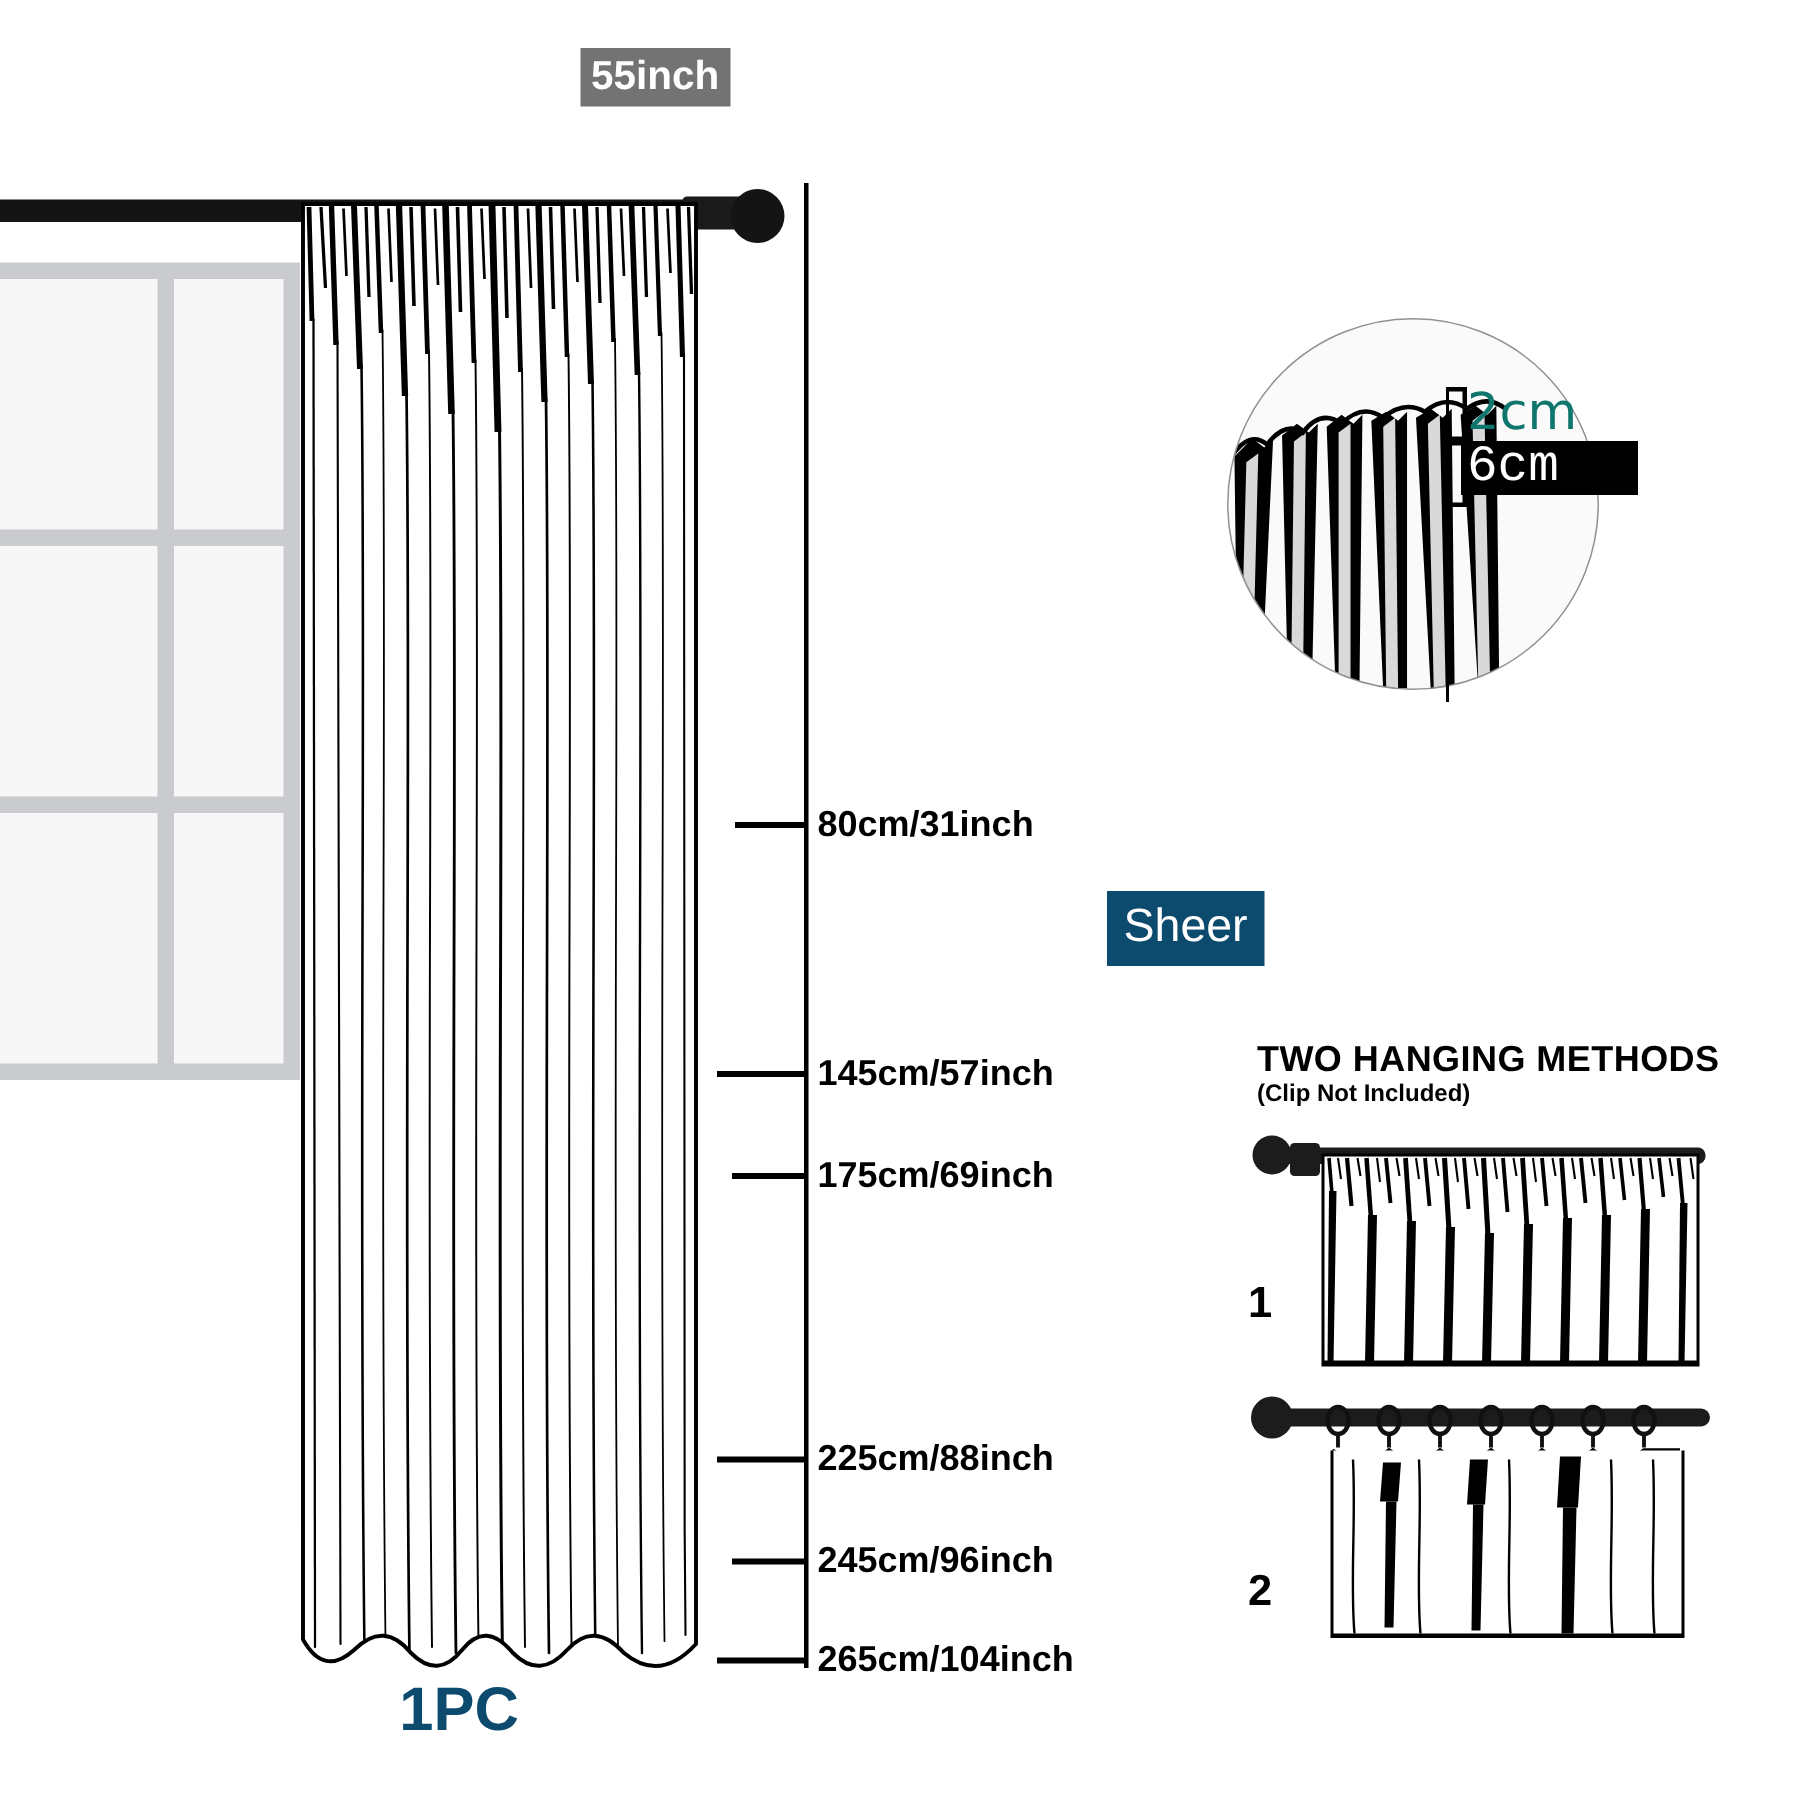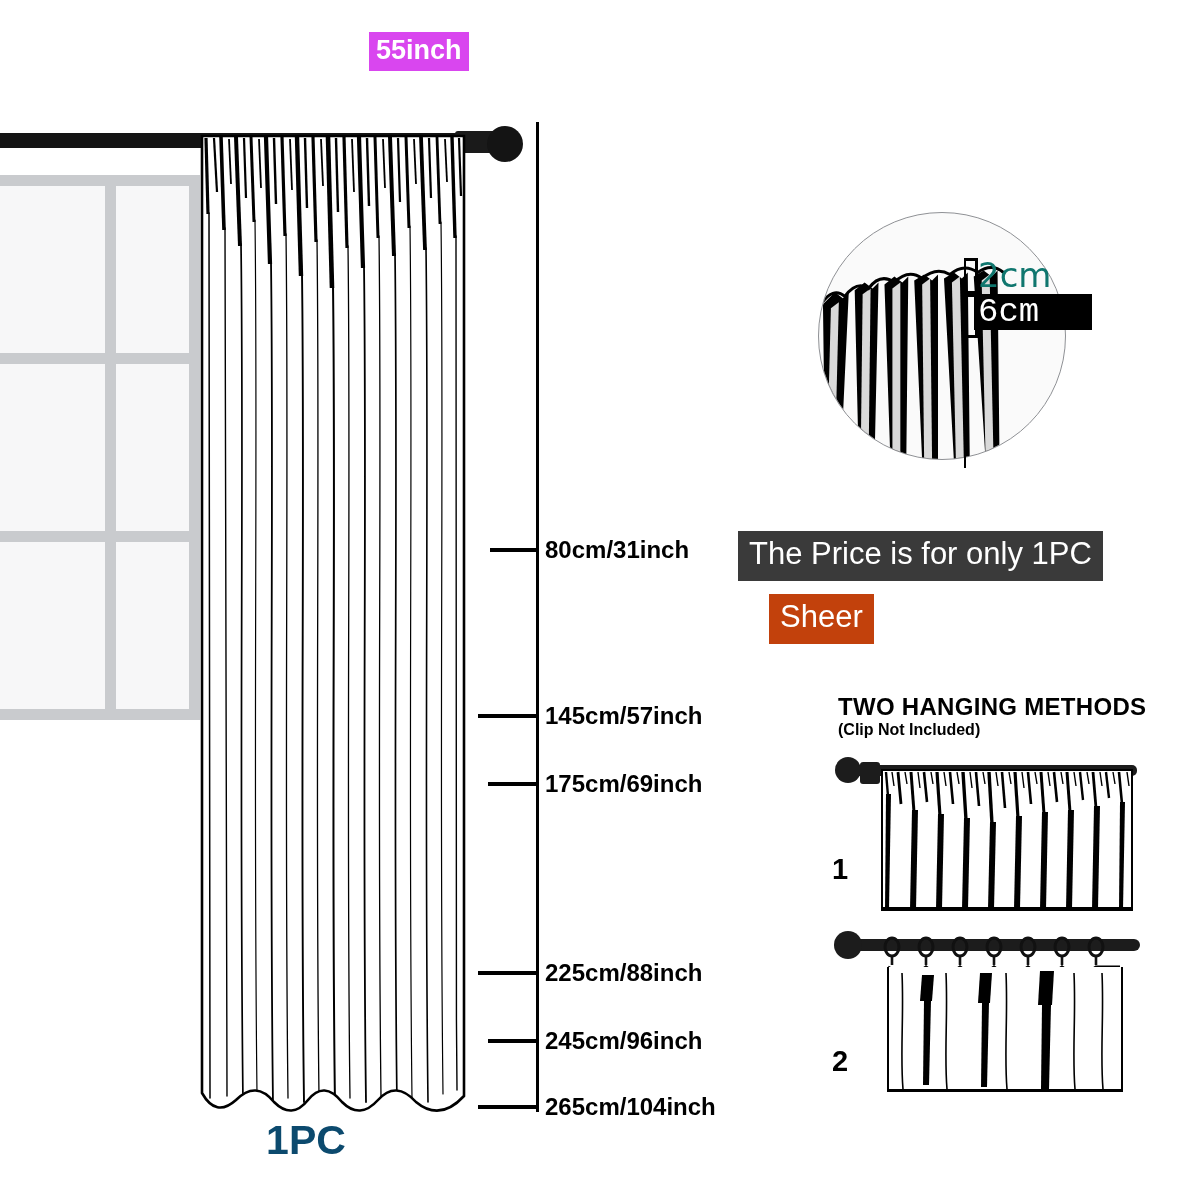--- a/index.html
+++ b/index.html
@@ -63,22 +63,22 @@
   #width-bracket .tick-l { left: 0; }
   #width-bracket .tick-r { right: 0; }
   #label-140cm {
     position: absolute; left: 50%; top: -13px;
     transform: translateX(-50%);
     background: #fff; padding: 0 9px;
     font-size: 25px; font-weight: bold; color: #000;
     white-space: nowrap;
   }
   #label-55inch {
-    position: absolute; left: 369px; top: 32px;
-    background: #d946ef; color: #fff;
+    position: absolute; left: 387px; top: 32px;
+    background: #737373; color: #fff;
     font-size: 27px; font-weight: bold;
     padding: 3px 7px 5px 7px;
     white-space: nowrap;
   }
 
   
   #measure-axis {
     position: absolute; left: 536px; top: 122px;
     width: 3px; height: 990px; background: #000;
   }
@@ -134,22 +134,22 @@
   }
 
   
   #notice-price {
     position: absolute; left: 738px; top: 531px;
     background: #3a3a3a; color: #fff;
     font-size: 31px; padding: 5px 11px 9px 11px;
     white-space: nowrap;
   }
   #notice-sheer {
-    position: absolute; left: 769px; top: 594px;
-    background: #c2410c; color: #fff;
+    position: absolute; left: 738px; top: 594px;
+    background: #0c4a6e; color: #fff;
     font-size: 31px; padding: 5px 11px 9px 11px;
     white-space: nowrap;
   }
 
   
   #hanging-title {
     position: absolute; left: 838px; top: 693px;
     font-size: 24px; font-weight: bold; color: #000;
     letter-spacing: 0.3px; white-space: nowrap;
   }
@@ -312,21 +312,20 @@
   </div>
 
   <div class="cm-bracket" style="left:966px; top:258px; width:12px; height:36px;"></div>
   <div class="cm-bracket" style="left:966px; top:294px; width:12px; height:44px;"></div>
   <div id="detail-vline" style="left:964px; top:258px; height:210px; position:absolute; width:2px; background:#000;"></div>
 
   <div id="label-2cm" style="left:978px; top:258px;">2cm</div>
   <div id="bar-6cm" style="left:974px; top:294px; width:118px; height:36px;"></div>
   <div id="label-6cm" style="left:978px; top:295px;">6cm</div>
 
-  <div id="notice-price">The Price is for only 1PC</div>
   <div id="notice-sheer">Sheer</div>
 
   <div id="hanging-title">TWO HANGING METHODS</div>
   <div id="hanging-subtitle">(Clip Not Included)</div>
 
   <div class="method-num" id="method-num-1">1</div>
   <div class="method-num" id="method-num-2">2</div>
 
   <div id="method-1-panel" class="method-panel">
     <svg viewBox="0 0 325 168" preserveAspectRatio="none">

